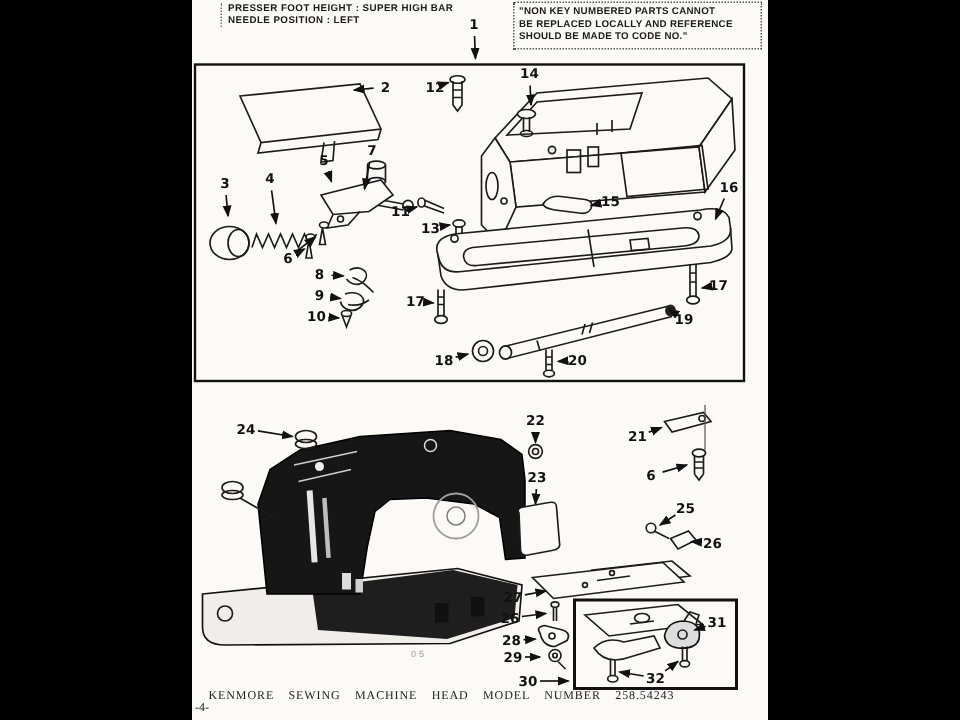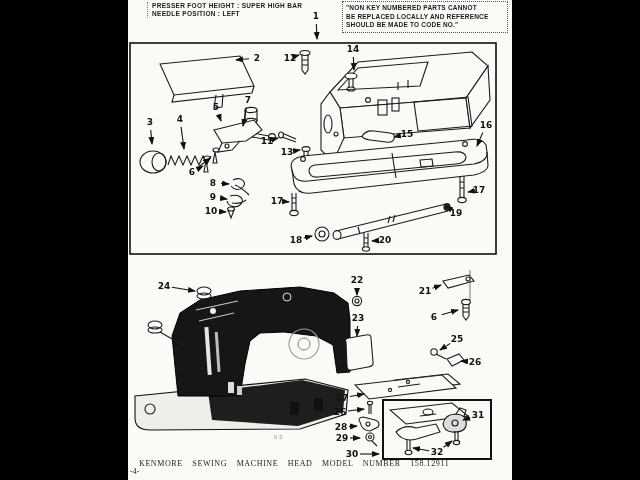--- a/index.html
+++ b/index.html
@@ -32,21 +32,21 @@
     <div>NEEDLE POSITION : LEFT</div>
   </div>
 
   <div class="txt note-box">
     <div>"NON KEY NUMBERED PARTS CANNOT</div>
     <div>BE REPLACED LOCALLY AND REFERENCE</div>
     <div>SHOULD BE MADE TO CODE NO."</div>
   </div>
 
   <div class="txt artifact">05</div>
-  <div class="txt caption">KENMORE SEWING MACHINE HEAD MODEL NUMBER 158.12911</div>
+  <div class="txt caption">KENMORE SEWING MACHINE HEAD MODEL NUMBER 258.54243</div>
   <div class="txt pageno">-4-</div>
 
   <svg id="ink" width="640" height="480" viewBox="0 0 640 480">
     <defs>
       <marker id="ah" markerUnits="userSpaceOnUse" markerWidth="8" markerHeight="7" refX="7" refY="3" orient="auto">
         <path d="M0,0L8,3L0,6Z" fill="#111"></path>
       </marker>
     </defs>
 
     <g>

